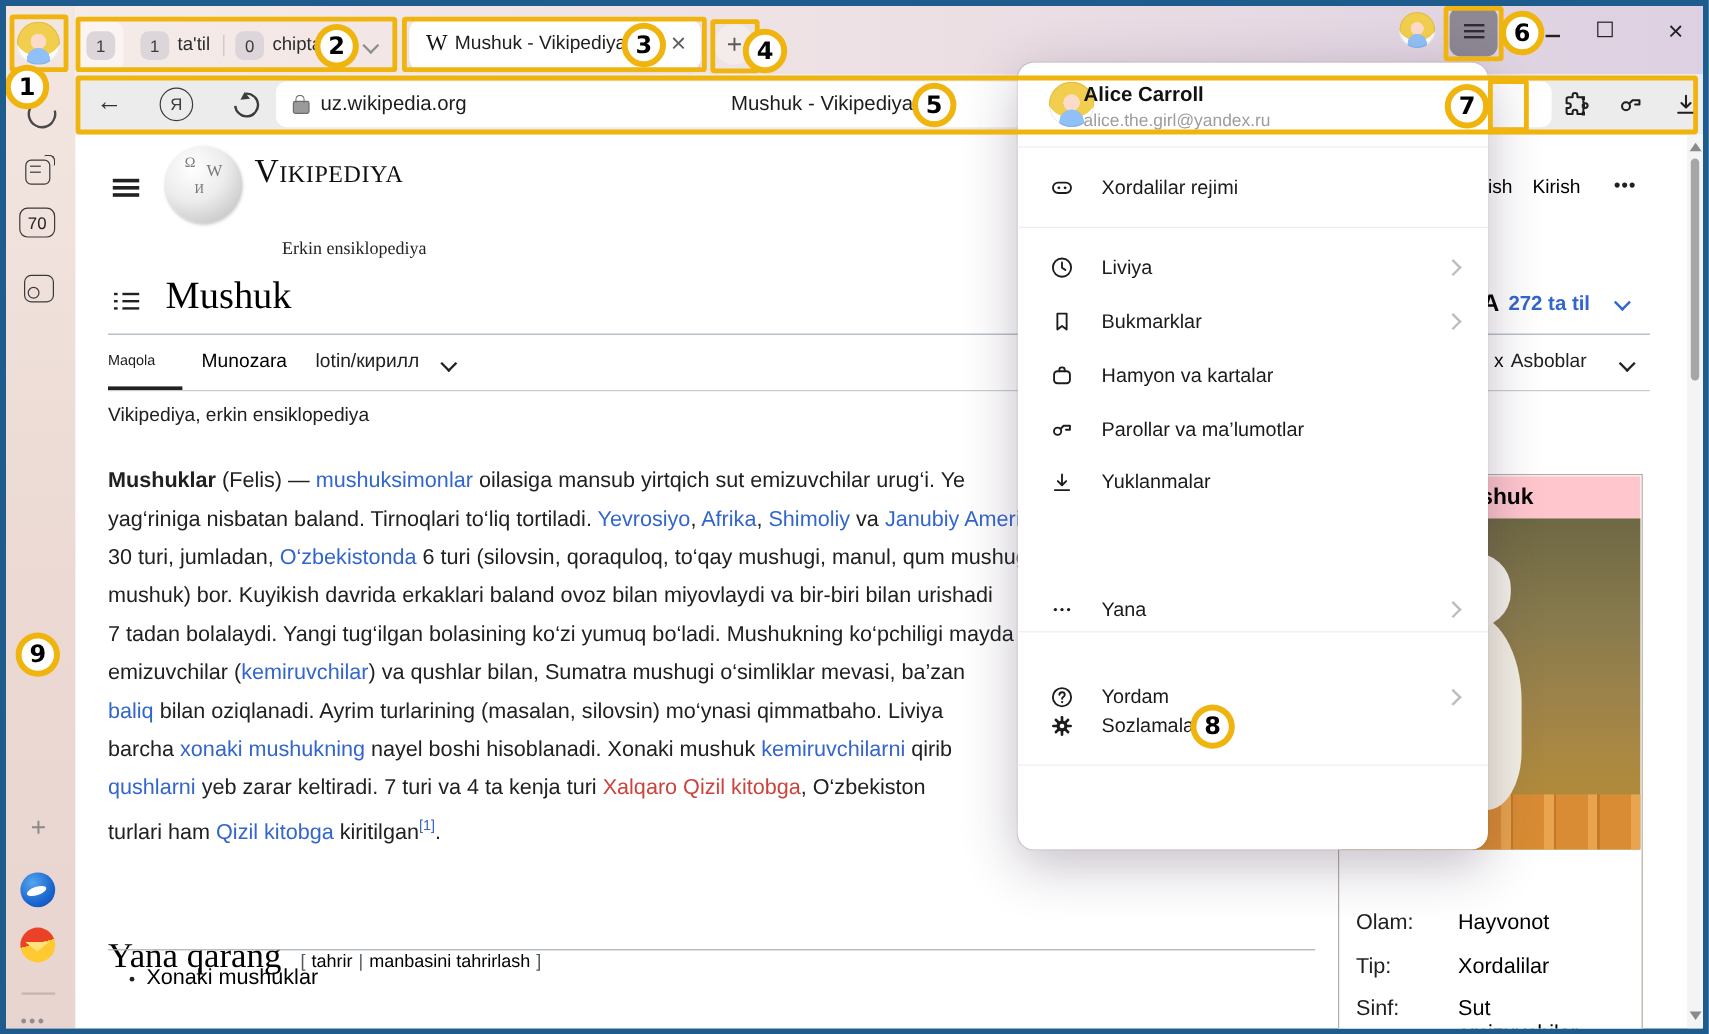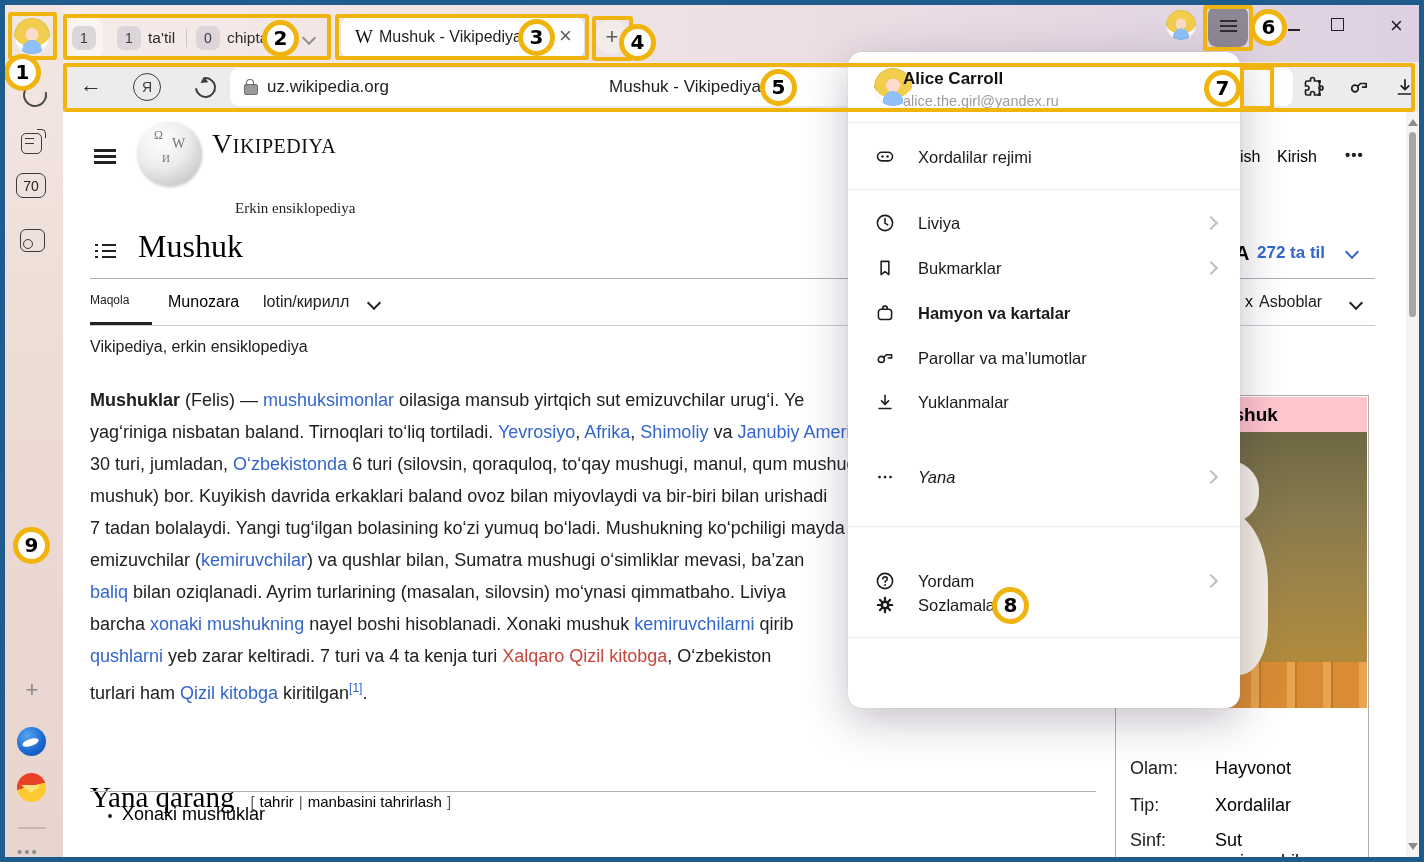--- a/index.html
+++ b/index.html
@@ -304,21 +304,21 @@
       <span class="lbl">Liviya</span>
         <span class="chev right"></span>
     </div>
     <div class="mi" style="top:194px;">
       <svg viewBox="0 0 24 24">
           <path d="M7.8 4.8h8.4v14.4l-4.2-3.2-4.2 3.2z"></path>
         </svg>
       <span class="lbl">Bukmarklar</span>
         <span class="chev right"></span>
     </div>
-    <div class="mi" style="top:239px;font-weight:bold;">
+    <div class="mi" style="top:239px;">
       <svg viewBox="0 0 24 24">
           <rect x="4.8" y="8" width="14.4" height="11" rx="3"></rect>
           <path d="M9.5 8V6.8a2.3 2.3 0 0 1 2.3-2.3h.4a2.3 2.3 0 0 1 2.3 2.3V8"></path>
         </svg>
       <span class="lbl">Hamyon va kartalar</span>
     </div>
     <div class="mi" style="top:284px;">
       <svg viewBox="0 0 24 24">
           <circle cx="8" cy="13.5" r="3.3"></circle>
           <path d="M10.8 11.2 13.5 8.5h5.7v3.6h-3.6"></path>
@@ -326,21 +326,21 @@
       <span class="lbl">Parollar va ma’lumotlar</span>
     </div>
     <div class="mi" style="top:328px;">
       <svg viewBox="0 0 24 24">
           <path d="M12 4.8v9.4"></path>
           <path d="M8.2 10.8l3.8 3.8 3.8-3.8"></path>
           <path d="M5.5 19h13"></path>
         </svg>
       <span class="lbl">Yuklanmalar</span>
     </div>
-    <div class="mi" style="top:403px;font-style:italic;">
+    <div class="mi" style="top:434px;">
       <svg viewBox="0 0 24 24">
           <g fill="#1c1c1c" stroke="none">
             <circle cx="6" cy="12" r="1.5"></circle>
             <circle cx="12" cy="12" r="1.5"></circle>
             <circle cx="18" cy="12" r="1.5"></circle>
           </g>
         </svg>
       <span class="lbl">Yana</span>
         <span class="chev right"></span>
     </div>

